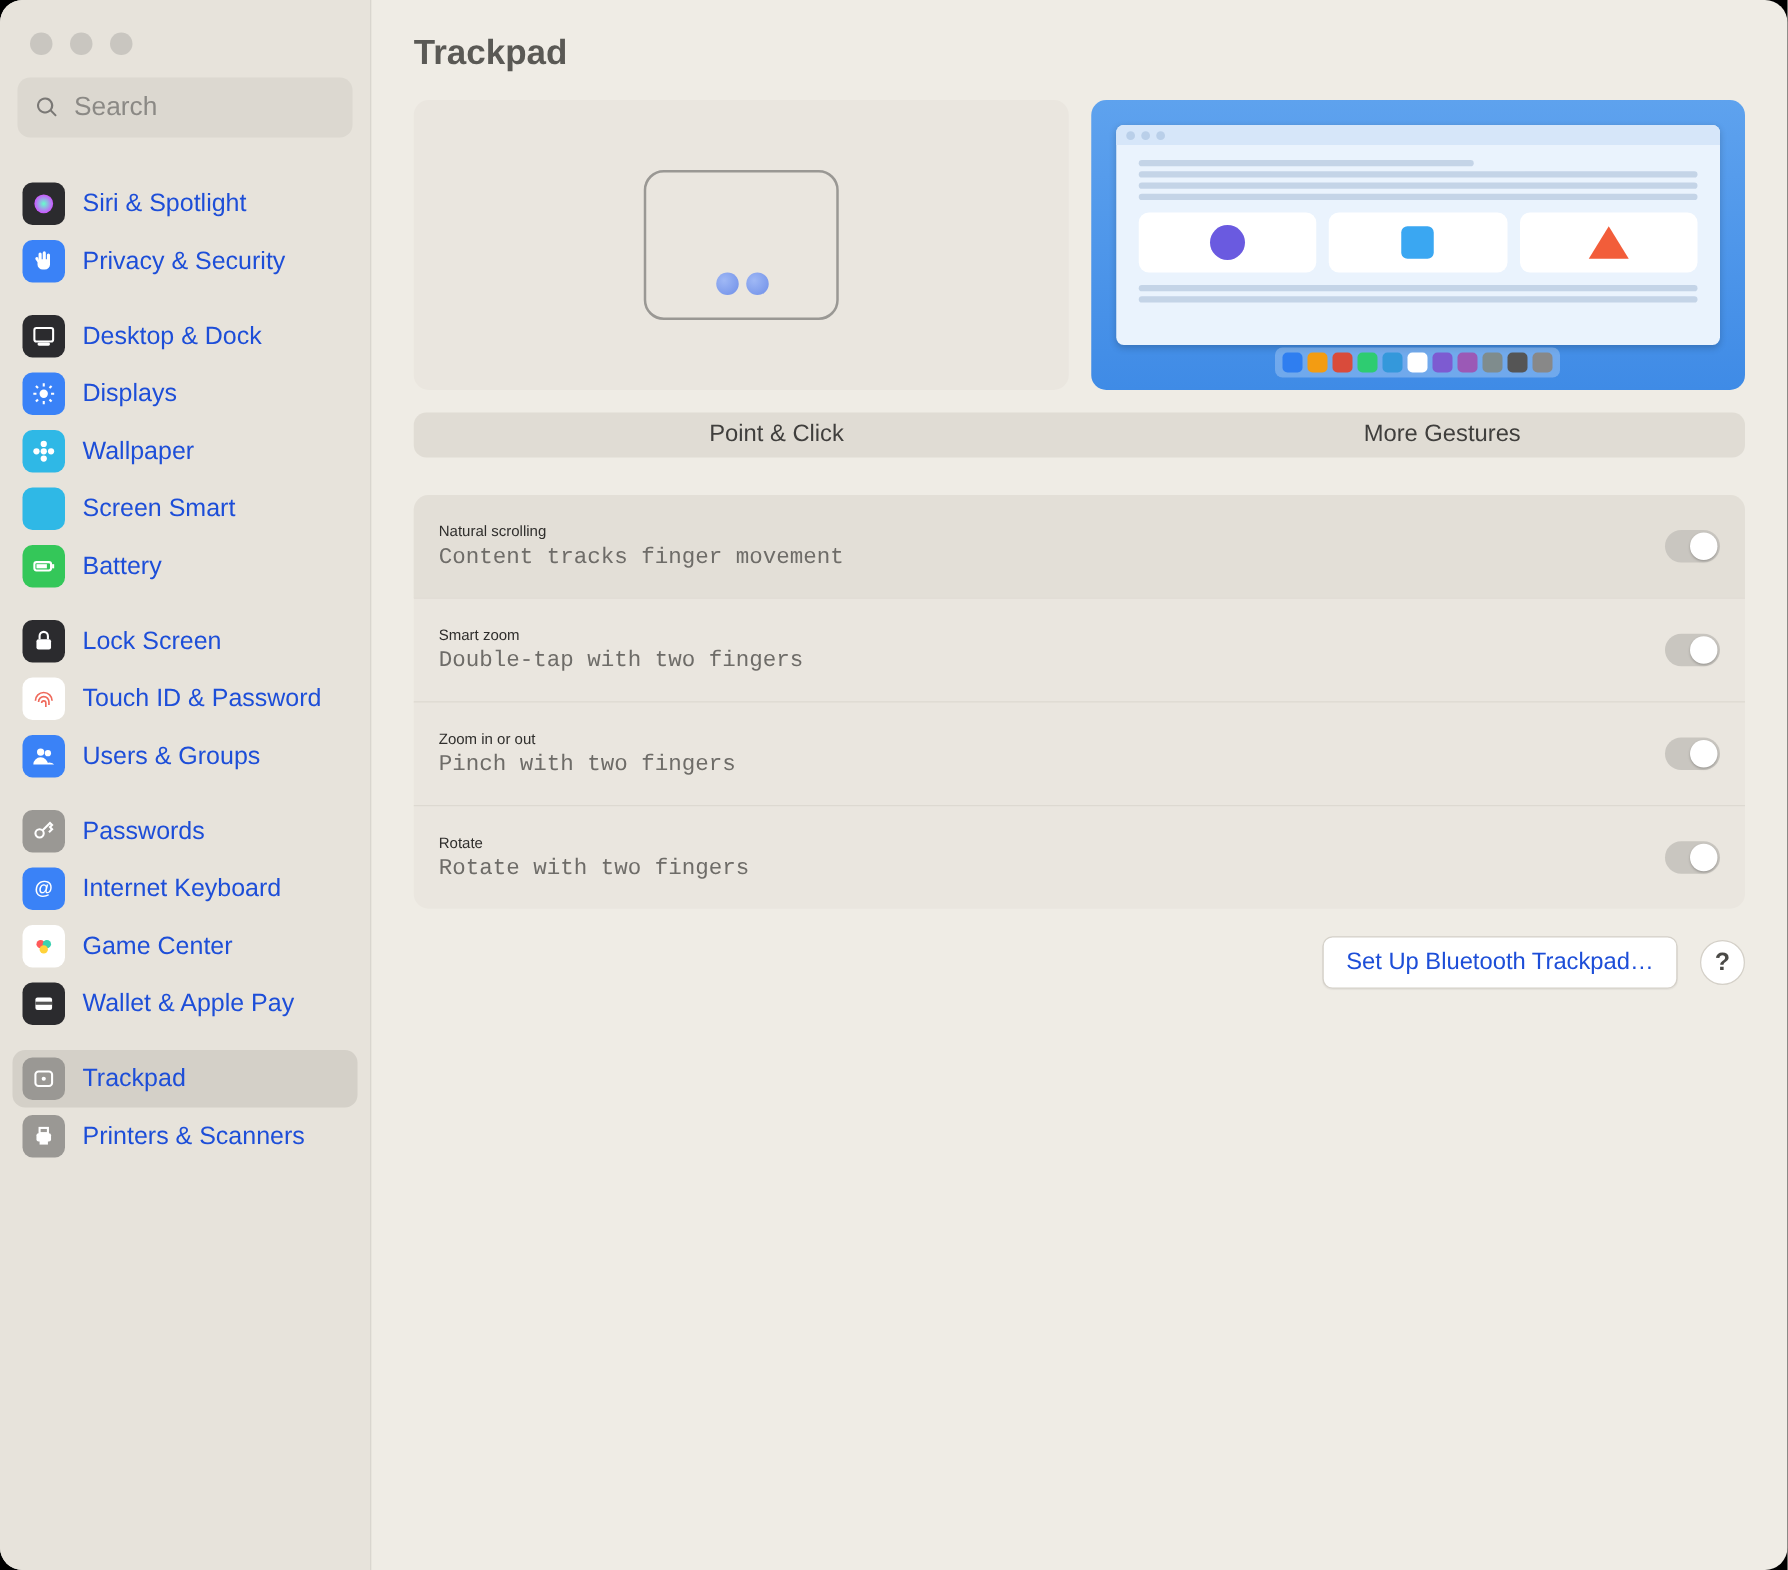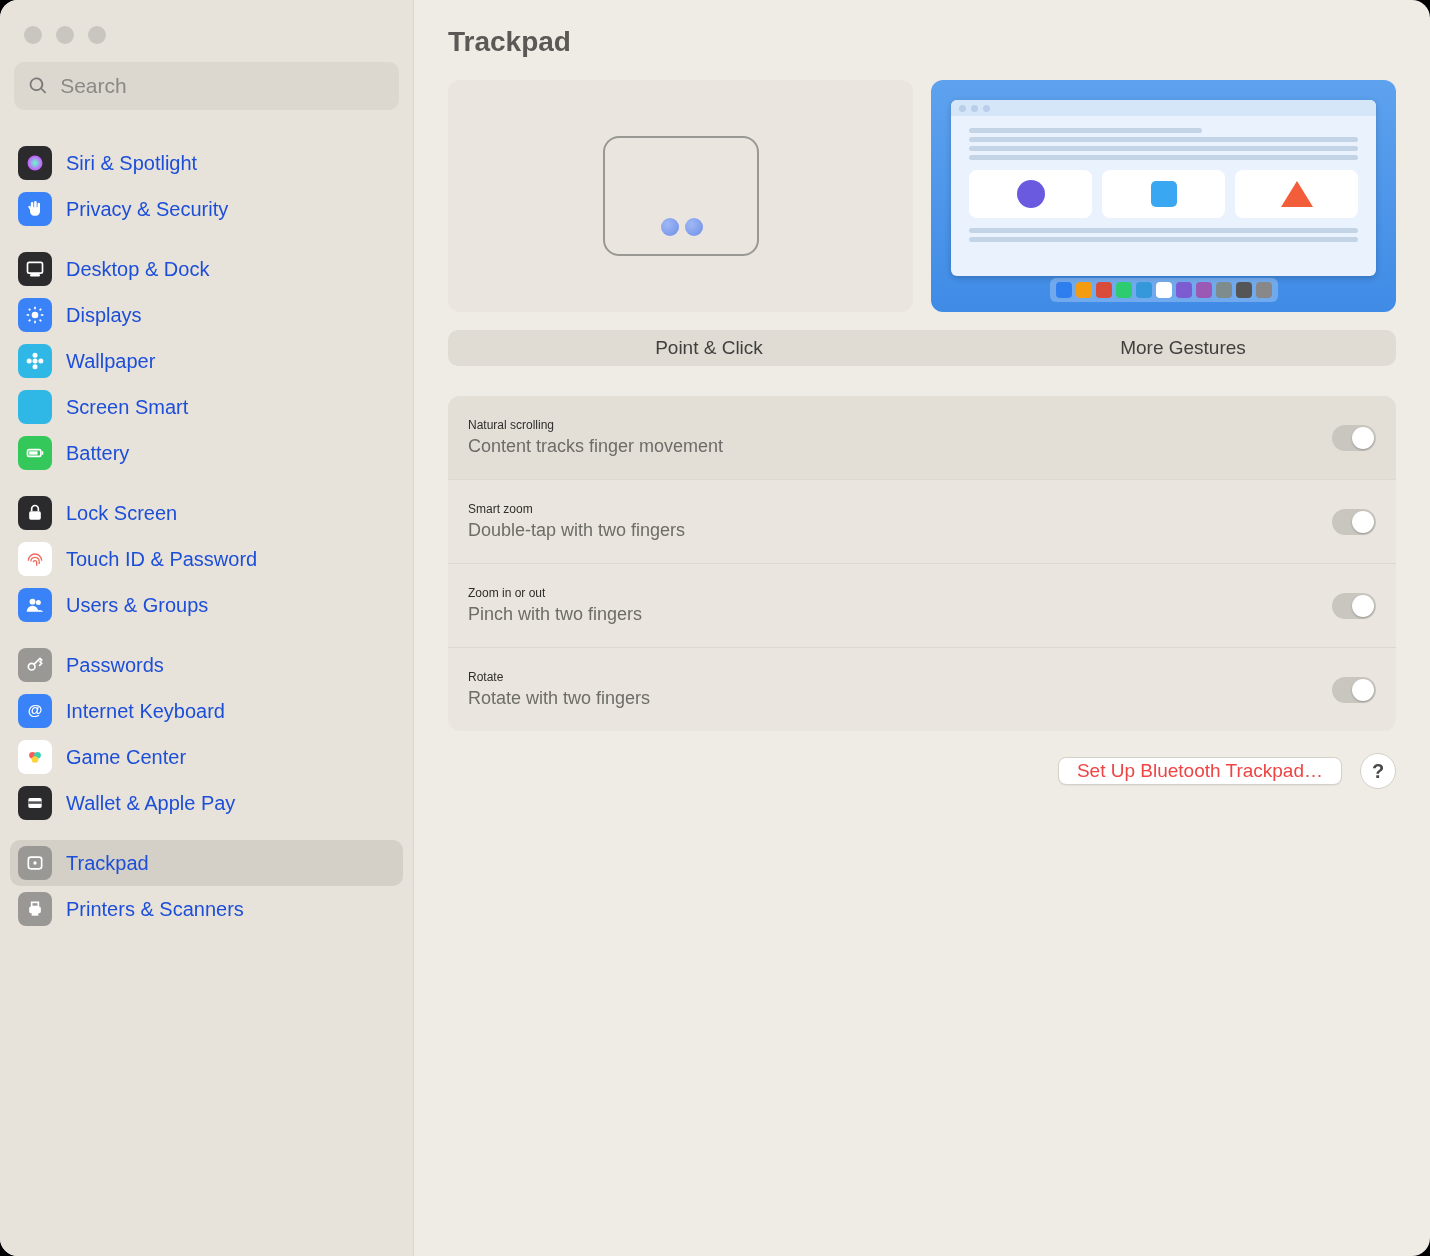--- a/index.html
+++ b/index.html
@@ -22,21 +22,21 @@
   .window{
     width:1430px;height:1256px;
     background:var(--bg);
     border-radius:18px;
     display:flex;
     overflow:hidden;
     box-shadow:0 20px 60px rgba(0,0,0,.4);
     position:relative;
   }
   .sidebar{
-    width:414px;flex:none;
+    width:297px;flex:none;
     background:var(--sidebar);
     border-right:1px solid var(--divider);
     display:flex;flex-direction:column;
     padding-top:14px;
   }
   .traffic{display:flex;gap:14px;padding:12px 0 18px 24px;}
   .traffic span{width:18px;height:18px;border-radius:50%;background:#c9c6c0;display:block;}
   .search-wrap{padding:0 14px 10px 14px;}
   .search{
     display:flex;align-items:center;gap:10px;
@@ -116,33 +116,33 @@
     background:var(--card);border-radius:12px;
   }
   .row{
     display:flex;align-items:center;gap:20px;
     padding:22px 20px;border-bottom:1px solid #ddd9d1;
   }
   .row:last-child{border-bottom:none;}
   .row.hi{background:#e3dfd7;border-top-left-radius:12px;border-top-right-radius:12px;}
   .row-text{flex:1;}
   .row-title{font-size:12px;color:#2f2e2c;}
-  .row-sub{font-size:18px;color:#6e6c68;margin-top:4px;}
+  .row-sub{font-size:18px;color:#6e6c68;margin-top:4px;font-family:Liberation Mono, monospace;}
   .toggle{
     width:44px;height:26px;border-radius:13px;background:var(--toggle-off);
     position:relative;flex:none;
   }
   .toggle::after{
     content:"";position:absolute;right:2px;top:2px;width:22px;height:22px;
     border-radius:50%;background:#fff;box-shadow:0 1px 2px rgba(0,0,0,.25);
   }
   .footer{display:flex;justify-content:flex-end;align-items:center;gap:18px;margin-top:22px;}
   .btn{
     background:#fff;border:1px solid #d4d0c8;border-radius:8px;
-    height:28px;padding:0 18px;font-size:19px;color:#ef4444;
+    height:42px;padding:0 18px;font-size:19px;color:#1d4ed8;
     display:flex;align-items:center;box-shadow:0 1px 1px rgba(0,0,0,.05);
   }
   .help{
     width:36px;height:36px;border-radius:50%;border:1px solid #d4d0c8;
     background:#fff;display:flex;align-items:center;justify-content:center;
     font-size:20px;color:#4a4946;font-weight:600;
   }
 </style>
 </head>
 <body>

